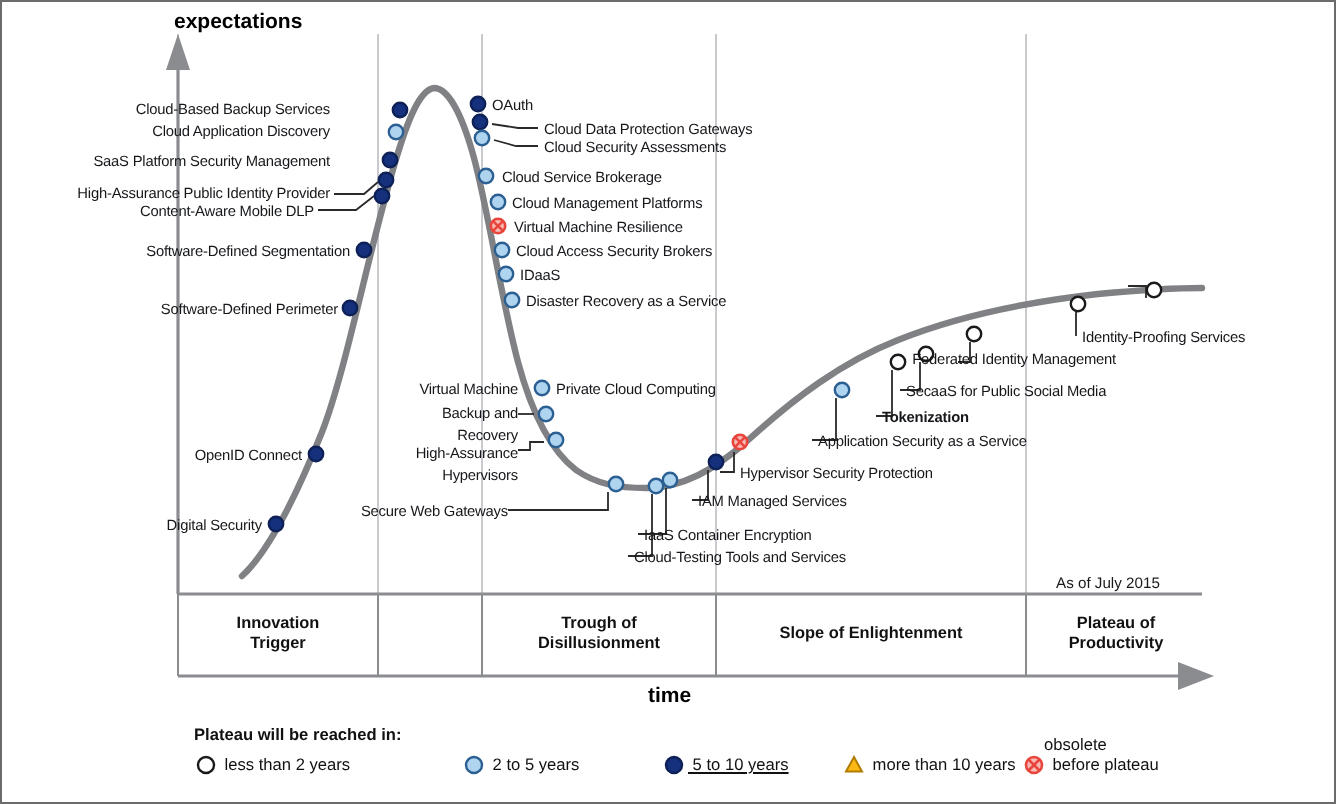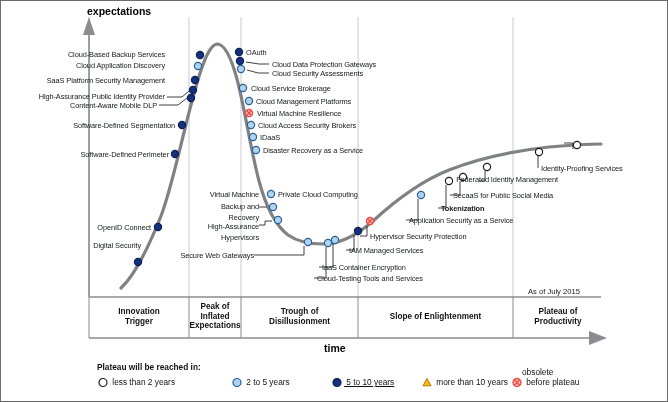--- a/index.html
+++ b/index.html
@@ -287,44 +287,39 @@
   <div class="axis-title" style="left:86px; top:4px;">expectations</div>
 
   <div class="axis-title" style="left:323px; top:341px;text-align:right;">time</div>
 
   <div class="asof" style="left:527px; top:286px;">As of July 2015</div>
 
   <div class="phase" style="left:88px;  top:306px; width:100px;">
     <span>Innovation</span><br>
     <span>Trigger</span>
   </div>
-  <div class="phase" style="left:180px; top:301px; width:68px;">
-    <span>Peak of</span><br>
-    <span>Inflated</span><br>
-    <span>Expectations</span>
-  </div>
   <div class="phase" style="left:240px; top:306px; width:117px;">
     <span>Trough of</span><br>
     <span>Disillusionment</span>
   </div>
   <div class="phase" style="left:357px; top:311px; width:155px;">Slope of Enlightenment</div>
   <div class="phase" style="left:512px; top:306px; width:90px;">
     <span>Plateau of</span><br>
     <span>Productivity</span>
   </div>
 
   <div class="lbl r" style="left:0px;   top:49px;  width:164px;">Cloud-Based Backup Services</div>
   <div class="lbl r" style="left:0px;   top:60px;  width:164px;">Cloud Application Discovery</div>
   <div class="lbl r" style="left:0px;   top:75px;  width:164px;">SaaS Platform Security Management</div>
   <div class="lbl r" style="left:0px;   top:91px;  width:164px;">High-Assurance Public Identity Provider</div>
   <div class="lbl r" style="left:0px;   top:100px; width:156px;">Content-Aware Mobile DLP</div>
   <div class="lbl r" style="left:0px;   top:120px; width:174px;">Software-Defined Segmentation</div>
   <div class="lbl r" style="left:0px;   top:149px; width:168px;">Software-Defined Perimeter</div>
   <div class="lbl r" style="left:0px;   top:222px; width:150px;">OpenID Connect</div>
-  <div class="lbl r" style="left:0px;   top:240px; width:130px;padding-left:10px;">Digital Security</div>
+  <div class="lbl r" style="left:0px;   top:257px; width:130px;">Digital Security</div>
 
   <div class="lbl" style="left:245px; top:47px;">OAuth</div>
   <div class="lbl" style="left:271px; top:59px;">Cloud Data Protection Gateways</div>
   <div class="lbl" style="left:271px; top:68px;">Cloud Security Assessments</div>
   <div class="lbl" style="left:250px; top:83px;">Cloud Service Brokerage</div>
   <div class="lbl" style="left:255px; top:96px;">Cloud Management Platforms</div>
   <div class="lbl" style="left:256px; top:108px;">Virtual Machine Resilience</div>
   <div class="lbl" style="left:257px; top:120px;">Cloud Access Security Brokers</div>
   <div class="lbl" style="left:259px; top:132px;">IDaaS</div>
   <div class="lbl" style="left:262px; top:145px;">Disaster Recovery as a Service</div>

